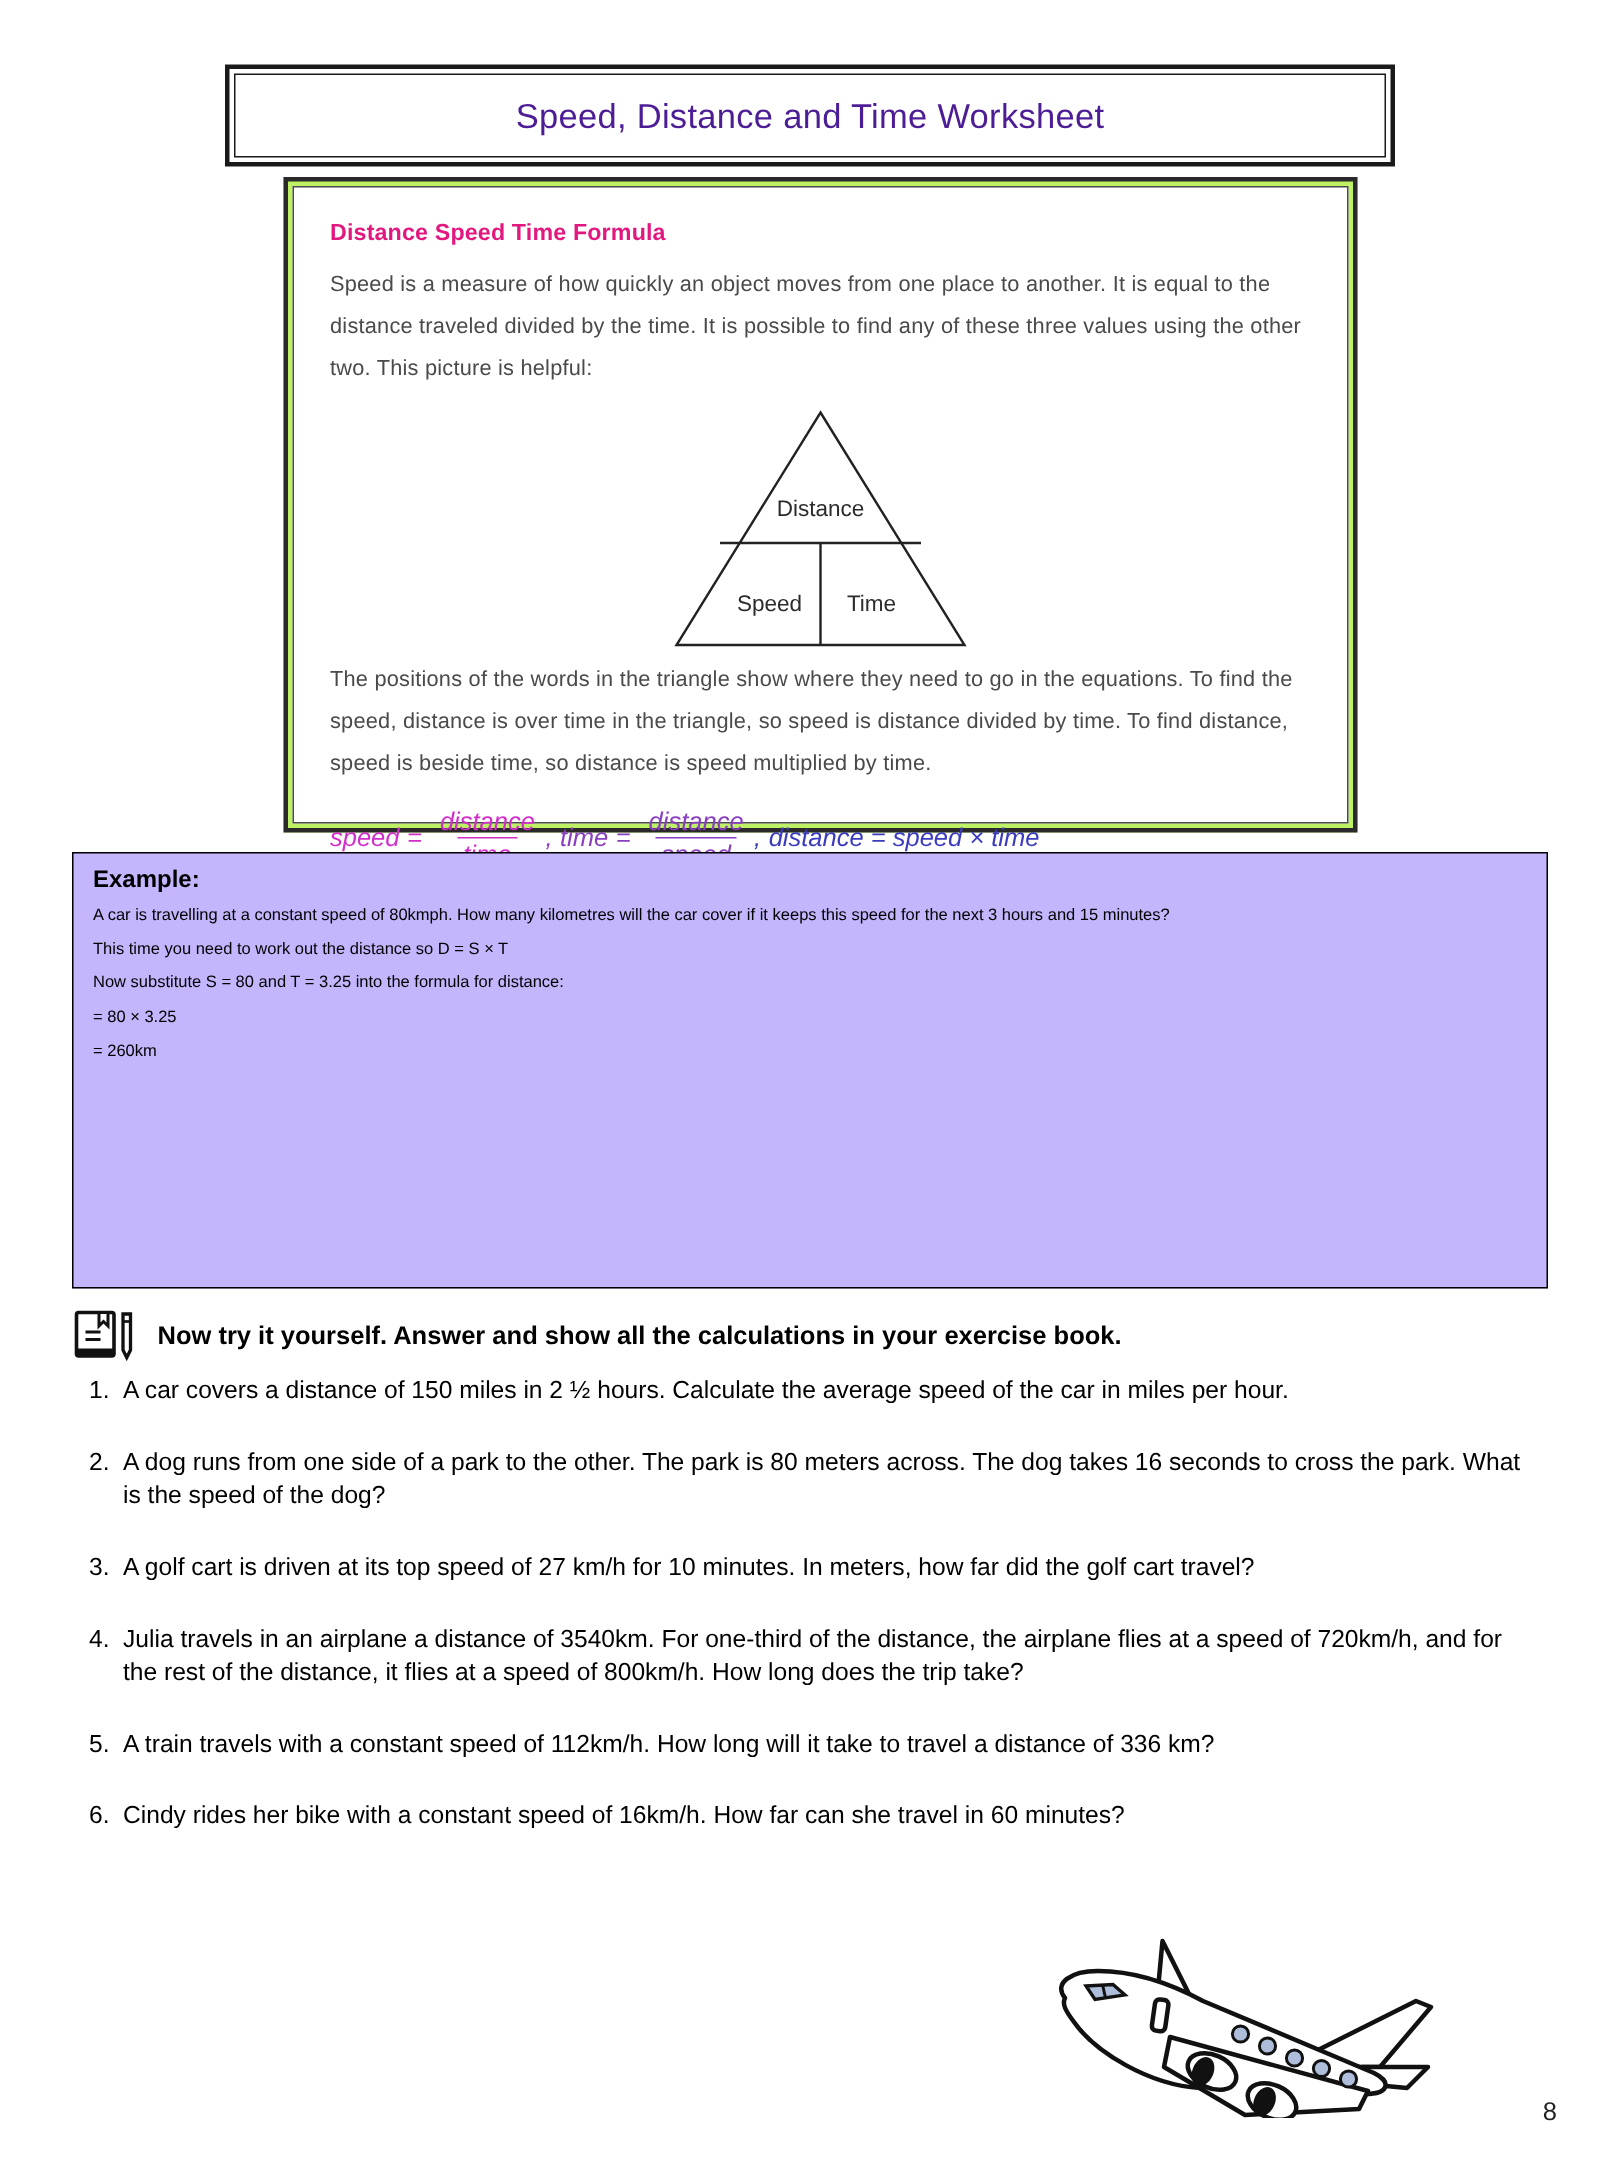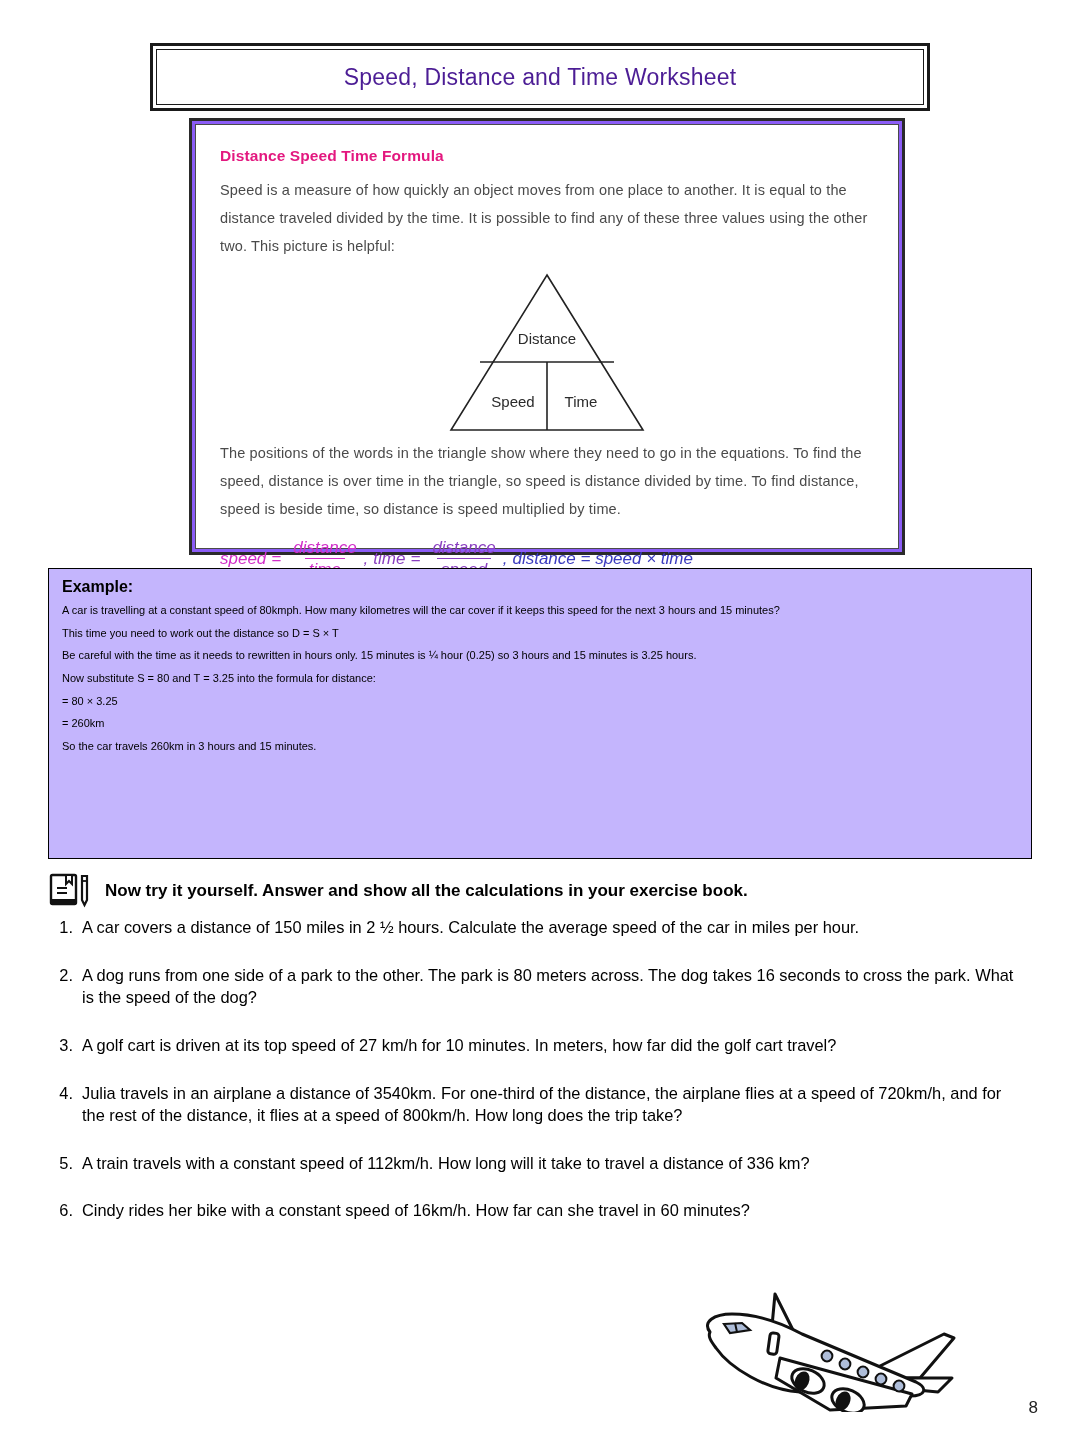--- a/index.html
+++ b/index.html
@@ -49,21 +49,21 @@
 
   
   .formula-box {
     position: absolute;
     left: 189px;
     top: 118px;
     width: 716px;
     height: 437px;
     border: 3px solid #2a2a2a;
     box-sizing: border-box;
-    background: #8b5cf6;
+    background: #bef264;
   }
   .formula-box-inner {
     position: absolute;
     left: 3px; top: 3px; right: 3px; bottom: 3px;
     border: 1px solid #4a4a4a;
     background: #ffffff;
     box-sizing: border-box;
     padding: 22px 24px 10px 24px;
   }
   .formula-heading {
@@ -249,25 +249,23 @@
       <span class="eq-seg eq-blue">distance = speed × time</span>
     </div>
 
   </div>
 </div>
 
 <div class="example-box">
   <div class="example-title">Example:</div>
   <p class="example-line">A car is travelling at a constant speed of 80kmph. How many kilometres will the car cover if it keeps this speed for the next 3 hours and 15 minutes?</p>
   <p class="example-line">This time you need to work out the distance so D = S × T</p>
-  <p class="example-line">Be careful with the time as it needs to rewritten in hours only. 15 minutes is ¼ hour (0.25) so 3 hours and 15 minutes is 3.25 hours.</p>
   <p class="example-line">Now substitute S = 80 and T = 3.25 into the formula for distance:</p>
   <p class="example-line">= 80 × 3.25</p>
   <p class="example-line">= 260km</p>
-  <p class="example-line">So the car travels 260km in 3 hours and 15 minutes.</p>
 </div>
 
 <div class="try-row">
   <svg width="44" height="38" viewBox="0 0 44 38">
 
     <rect x="3" y="3" width="25" height="29" rx="1.5" fill="#ffffff" stroke="#111111" stroke-width="2.4"></rect>
 
     <rect x="3" y="27" width="25" height="5" fill="#111111"></rect>
 
     <path d="M18 3 L24 3 L24 12 L21 9 L18 12 Z" fill="#ffffff" stroke="#111111" stroke-width="2"></path>

